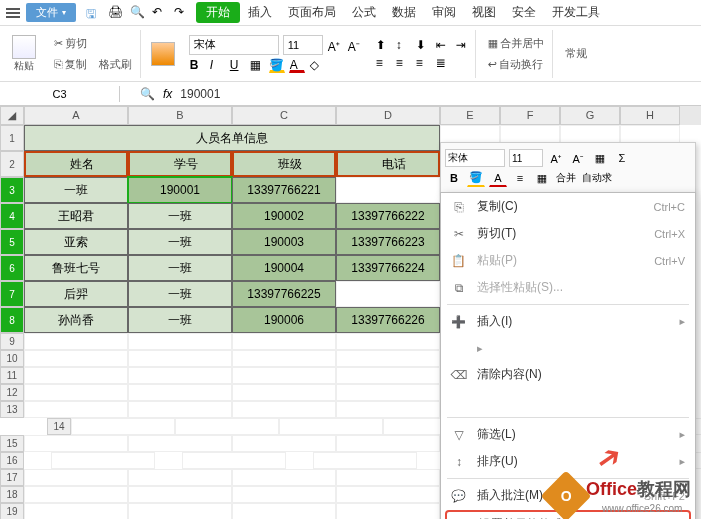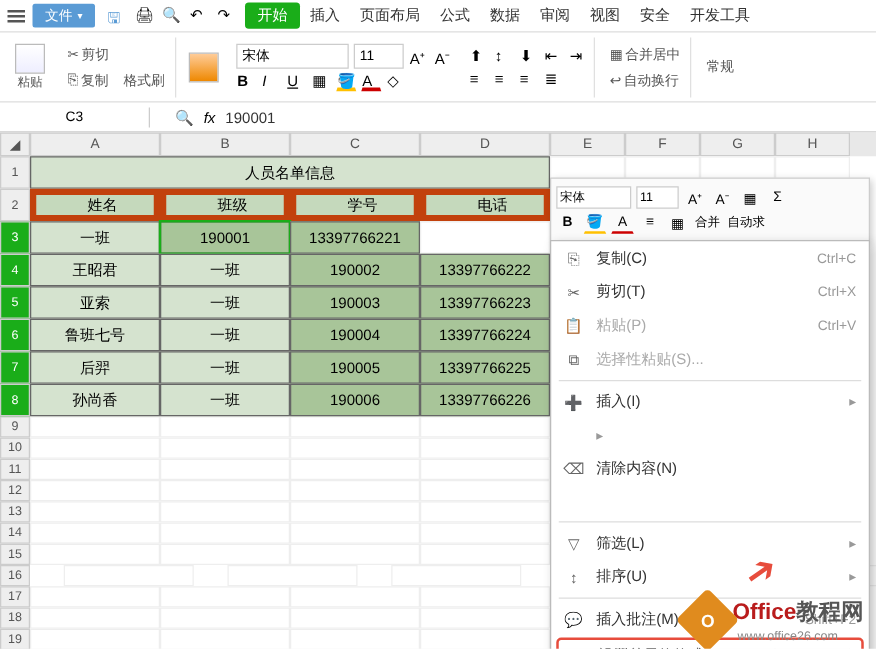--- a/index.html
+++ b/index.html
@@ -36,21 +36,21 @@
     
     .grid { position: relative; }
     .col-headers { display: grid; grid-template-columns: 24px 104px 104px 104px 104px 60px 60px 60px 60px; background: #e8e8e8; }
     .col-h { border: 1px solid #ccc; text-align: center; font-size: 11px; color: #555; padding: 2px 0; background: #eee; }
     .row { display: grid; grid-template-columns: 24px 104px 104px 104px 104px 60px 60px 60px 60px; }
     .row-h { border: 1px solid #ccc; background: #eee; text-align: center; font-size: 10px; color: #555; display: flex; align-items: center; justify-content: center; }
     .cell { border: 1px solid #ddd; padding: 3px 4px; font-size: 12px; text-align: center; height: 26px; display: flex; align-items: center; justify-content: center; }
     .cell.empty { border: 1px solid #eee; background: #fff; }
     
     .tbl-title { background: #d5e3cf; font-weight: 500; border: 1px solid #666; }
-    .tbl-header { background: #c5d9bc; border: 5px solid #c2410c; font-weight: 500; padding-left: 16px; }
+    .tbl-header { background: #c5d9bc; border: 2px solid #c2410c; font-weight: 500; padding-left: 16px; }
     .tbl-data { background: #d5e3cf; border: 1px solid #666; }
     .tbl-sel { background: #a8c599; border: 1px solid #666; }
     .sel-outline { outline: 2px solid #1aad19; outline-offset: -1px; }
     .row-h.sel { background: #1aad19; color: #fff; }
     .merged-title { grid-column: 2 / 6; }
     
     
     .mini-toolbar { position: absolute; top: 142px; left: 440px; width: 256px; background: #fafafa; border: 1px solid #ccc; box-shadow: 2px 2px 6px rgba(0,0,0,0.2); padding: 4px; z-index: 20; }
     .mini-row { display: flex; align-items: center; gap: 4px; margin: 2px 0; }
     .mini-sel { width: 60px; height: 18px; border: 1px solid #ccc; font-size: 10px; padding: 0 2px; }
@@ -66,21 +66,21 @@
     .ctx-sep { height: 1px; background: #ddd; margin: 3px 6px; }
     .ctx-highlight { border: 2px solid #e74c3c; border-radius: 4px; margin: 1px 4px; padding: 4px 6px; }
     
     
     .logo { position: absolute; bottom: 4px; right: 10px; z-index: 30; display: flex; align-items: center; gap: 2px; }
     .logo-badge { width: 36px; height: 36px; background: #e08b1e; transform: rotate(45deg); border-radius: 4px; display: flex; align-items: center; justify-content: center; }
     .logo-badge span { transform: rotate(-45deg); color: #fff; font-weight: bold; font-size: 14px; }
     .logo-text { font-size: 18px; font-weight: bold; }
     .logo-text .o1 { color: #b91c1c; }
     .logo-text .o2 { color: #555; }
-    .logo-sub { font-size: 10px; color: #888; margin-left: 4px; }
+    .logo-sub { font-size: 10px; color: #888; margin-left: 16px; }
     .arrow-to { position: absolute; bottom: 44px; right: 80px; color: #e74c3c; font-size: 30px; z-index: 25; transform: rotate(-35deg); }
   </style>
 </head>
 <body>
 
 <div class="menu-bar">
   <div class="hamburger">
       <span></span>
       <span></span>
       <span></span>
@@ -193,22 +193,22 @@
     <div class="row-h">1</div>
     <div class="cell tbl-title merged-title">人员名单信息</div>
     <div class="cell empty"></div>
     <div class="cell empty"></div>
     <div class="cell empty"></div>
     <div class="cell empty"></div>
   </div>
   <div class="row">
     <div class="row-h">2</div>
     <div class="cell tbl-header">姓名</div>
+    <div class="cell tbl-header">学号</div>
     <div class="cell tbl-header">班级</div>
-    <div class="cell tbl-header">学号</div>
     <div class="cell tbl-header">电话</div>
     <div class="cell empty"></div>
     <div class="cell empty"></div>
     <div class="cell empty"></div>
     <div class="cell empty"></div>
   </div>
 
   <div class="row">
     <div class="row-h sel">3</div>
     <div class="cell tbl-data">一班</div>
@@ -249,21 +249,20 @@
     <div class="cell tbl-sel">13397766224</div>
     <div class="cell empty"></div>
       <div class="cell empty"></div>
       <div class="cell empty"></div>
       <div class="cell empty"></div>
   </div>
   <div class="row">
     <div class="row-h sel">7</div>
     <div class="cell tbl-data">后羿</div>
     <div class="cell tbl-data">一班</div>
-    <div class="cell tbl-sel">190005</div>
     <div class="cell tbl-sel">13397766225</div>
     <div class="cell empty"></div>
       <div class="cell empty"></div>
       <div class="cell empty"></div>
       <div class="cell empty"></div>
   </div>
   <div class="row">
     <div class="row-h sel">8</div>
     <div class="cell tbl-data">孙尚香</div>
     <div class="cell tbl-data">一班</div>
@@ -326,21 +325,21 @@
       <div class="row-h">13</div>
       <div class="cell empty" style="height: 17px;"></div>
       <div class="cell empty" style="height: 17px;"></div>
       <div class="cell empty" style="height: 17px;"></div>
       <div class="cell empty" style="height: 17px;"></div>
       <div class="cell empty" style="height: 17px;"></div>
       <div class="cell empty" style="height: 17px;"></div>
       <div class="cell empty" style="height: 17px;"></div>
       <div class="cell empty" style="height: 17px;"></div>
     </div>
-    <div class="row" style="height: 17px;">
+    <div class="row" style="height: 17px; margin-left: 47px;">
       <div class="row-h">14</div>
       <div class="cell empty" style="height: 17px;"></div>
       <div class="cell empty" style="height: 17px;"></div>
       <div class="cell empty" style="height: 17px;"></div>
       <div class="cell empty" style="height: 17px;"></div>
       <div class="cell empty" style="height: 17px;"></div>
       <div class="cell empty" style="height: 17px;"></div>
       <div class="cell empty" style="height: 17px;"></div>
       <div class="cell empty" style="height: 17px;"></div>
     </div>

